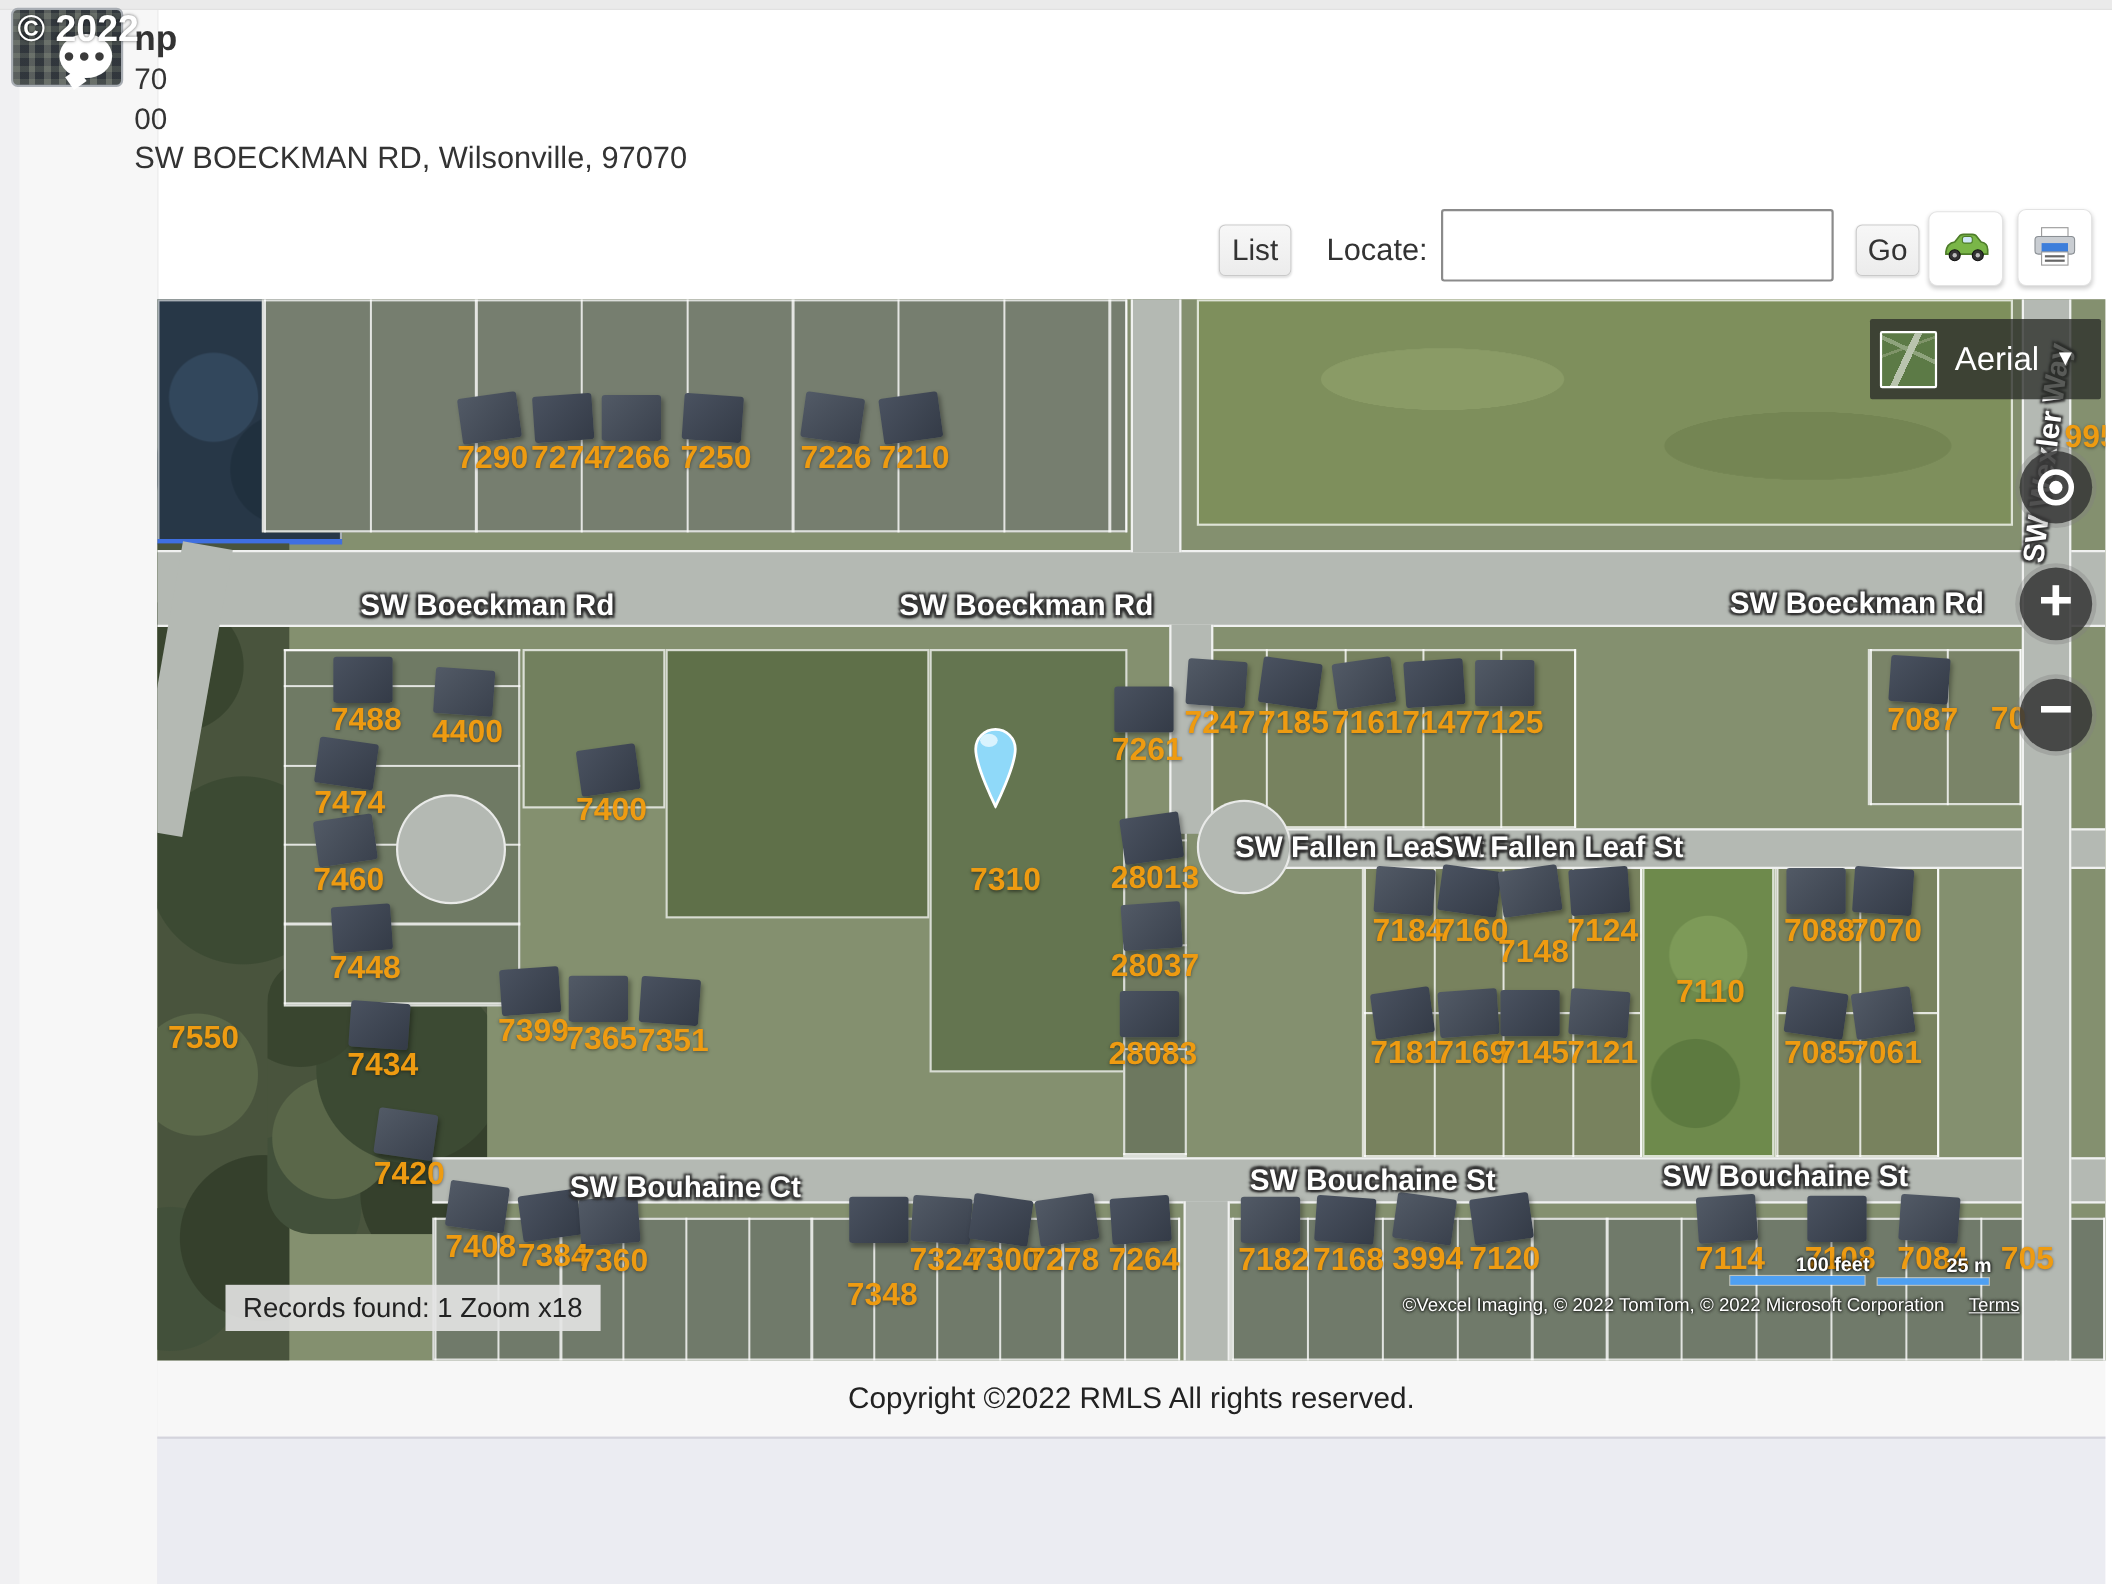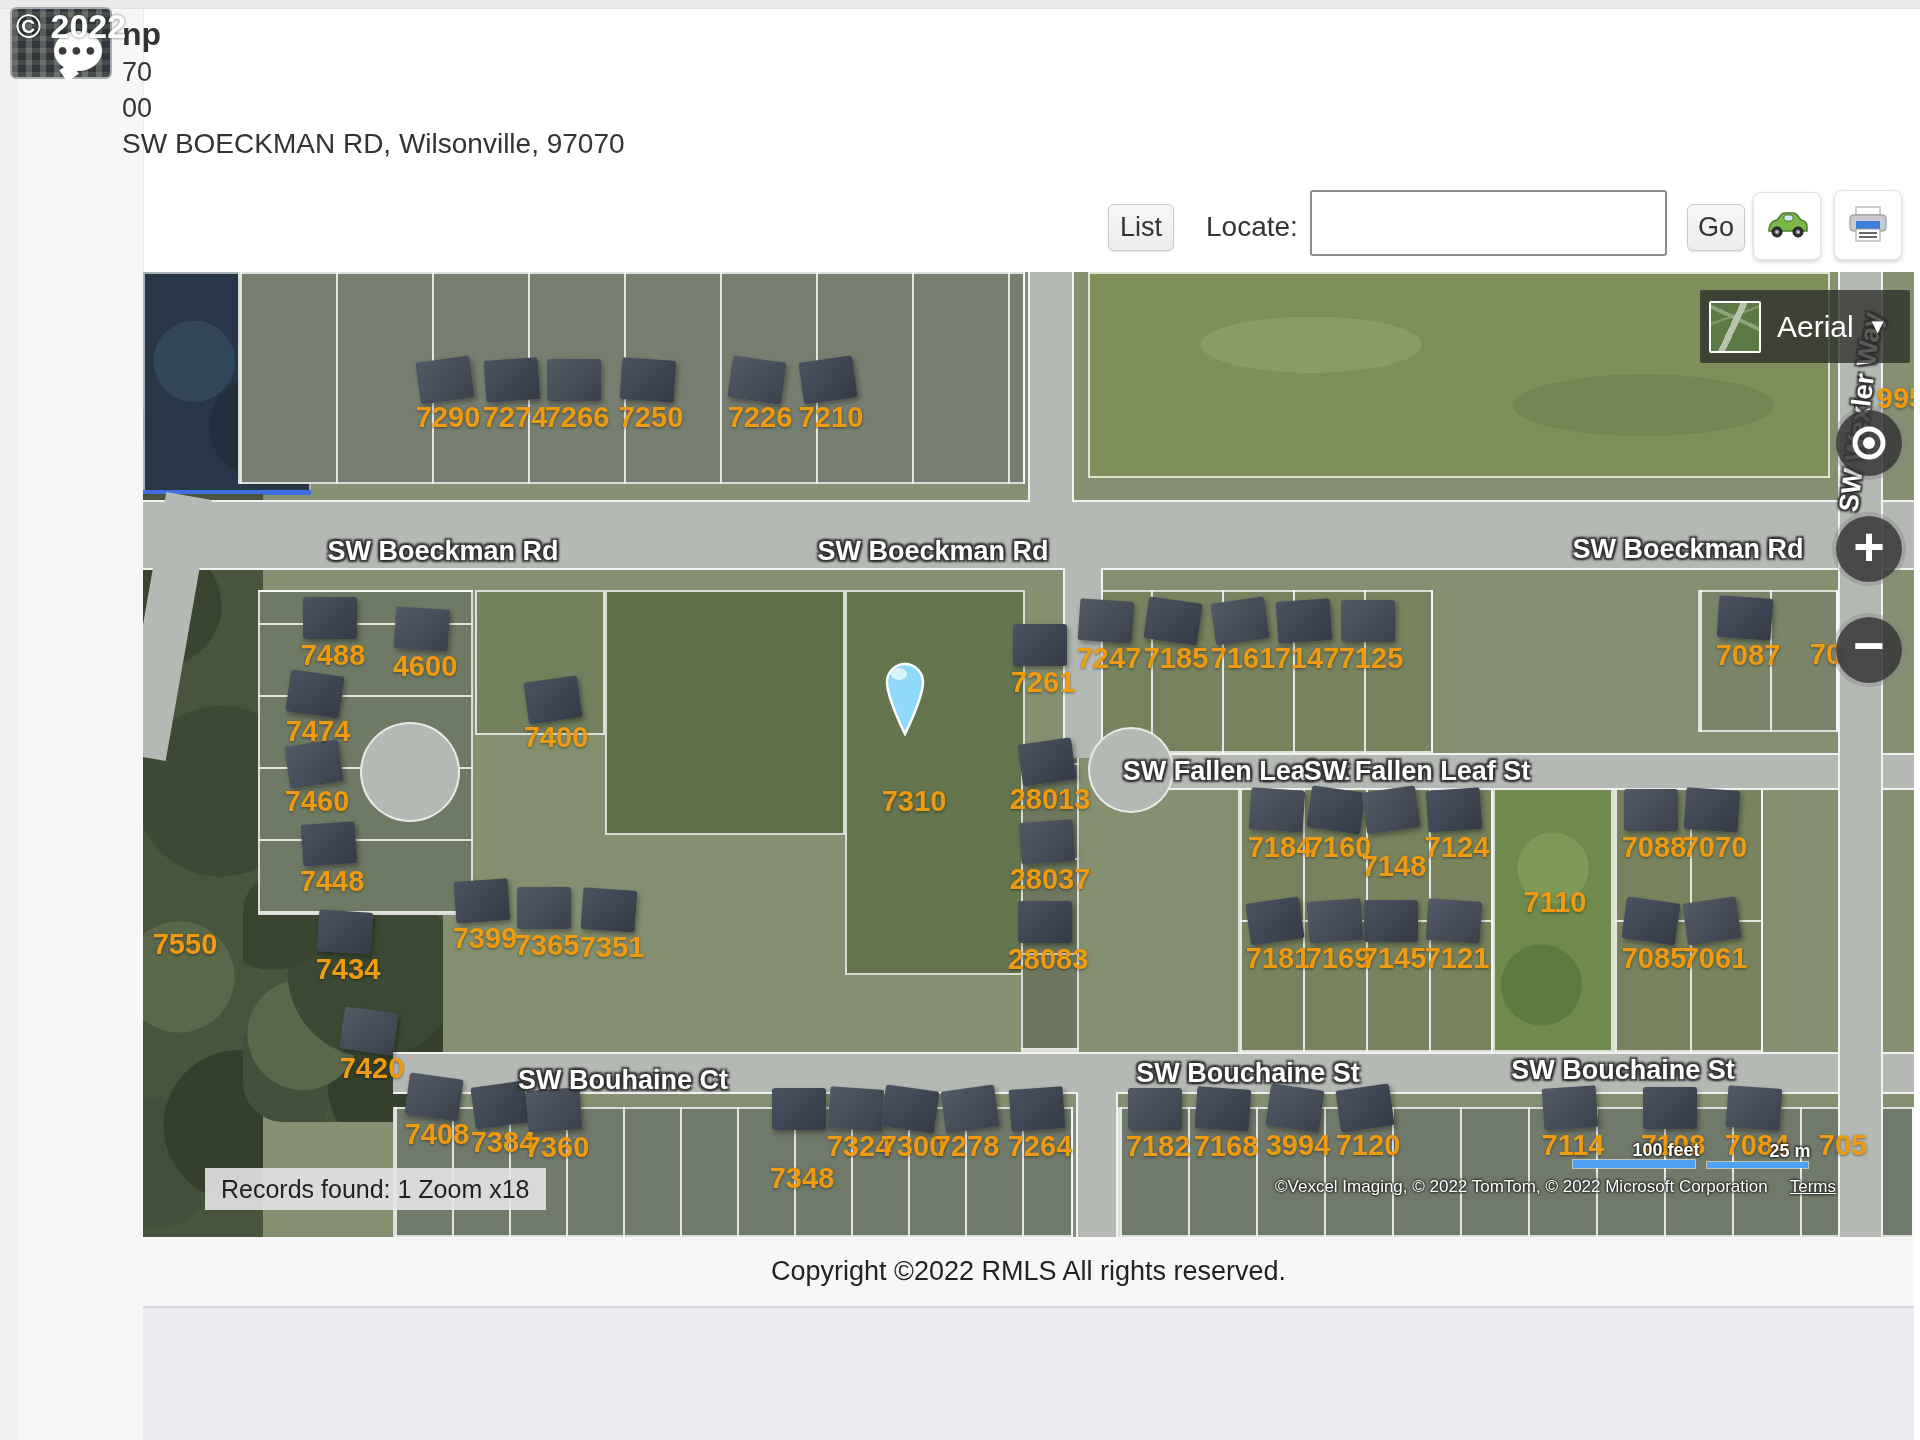--- a/index.html
+++ b/index.html
@@ -298,21 +298,21 @@
     </div>
   <div id="parcels-layer">
       <div class="parcel" style="left: 305px; top: 145px;">7290</div>
       <div class="parcel" style="left: 372px; top: 145px;">7274</div>
       <div class="parcel" style="left: 434px; top: 145px;">7266</div>
       <div class="parcel" style="left: 508px; top: 145px;">7250</div>
       <div class="parcel" style="left: 617px; top: 145px;">7226</div>
       <div class="parcel" style="left: 688px; top: 145px;">7210</div>
       <div class="parcel" style="left: 1758px; top: 126px;">995</div>
       <div class="parcel" style="left: 190px; top: 383px;">7488</div>
-      <div class="parcel" style="left: 282px; top: 394px;">4600</div>
+      <div class="parcel" style="left: 282px; top: 394px;">4400</div>
       <div class="parcel" style="left: 175px; top: 459px;">7474</div>
       <div class="parcel" style="left: 174px; top: 529px;">7460</div>
       <div class="parcel" style="left: 189px; top: 609px;">7448</div>
       <div class="parcel" style="left: 42px; top: 672px;">7550</div>
       <div class="parcel" style="left: 205px; top: 697px;">7434</div>
       <div class="parcel" style="left: 229px; top: 796px;">7420</div>
       <div class="parcel" style="left: 413px; top: 465px;">7400</div>
       <div class="parcel" style="left: 771px; top: 529px;">7310</div>
       <div class="parcel" style="left: 900px; top: 410px;">7261</div>
       <div class="parcel" style="left: 966px; top: 386px;">7247</div>

